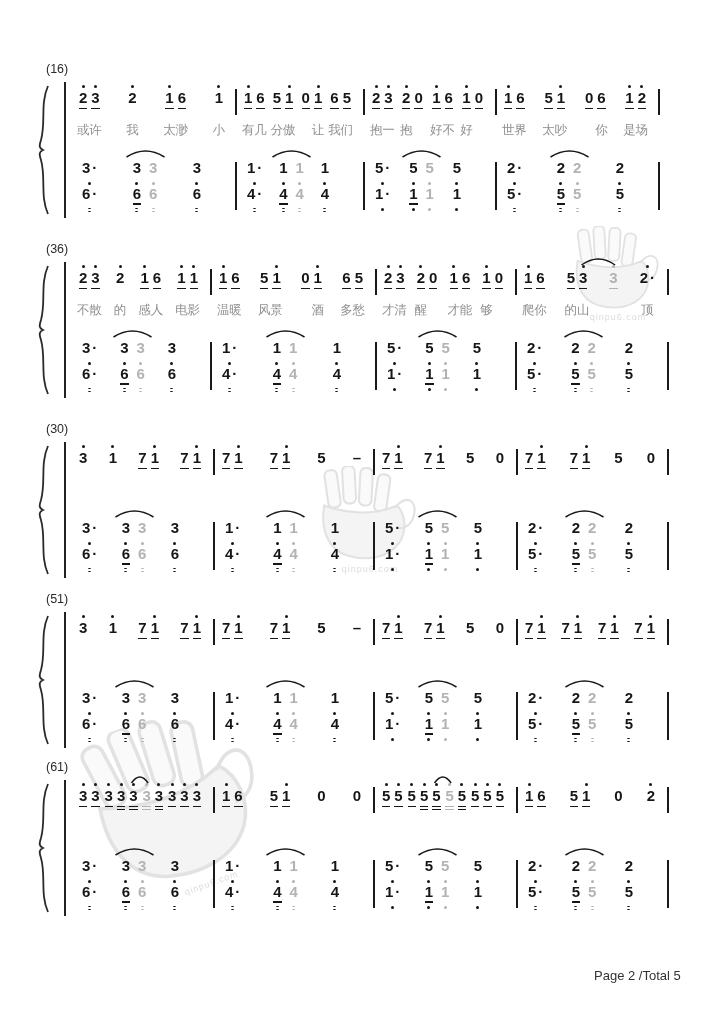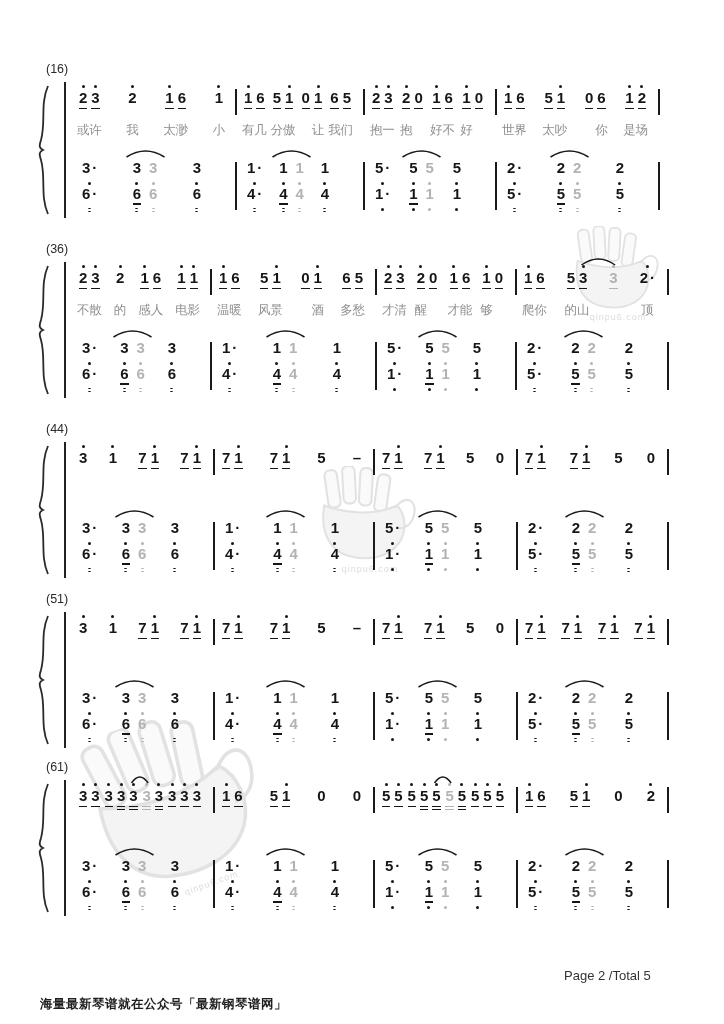--- a/index.html
+++ b/index.html
@@ -48,21 +48,21 @@
   .zone-below{height:12px;display:flex;flex-direction:column;align-items:center;gap:1.5px;padding-top:2px;overflow:visible}
   .zone-below.bass{height:6px}
   .odot{display:block;width:3px;height:3px;border-radius:50%;background:currentColor}
 
   .lyric{position:absolute;top:40px;left:50%;transform:translateX(-50%);font-size:12.5px;color:#8f8f8f;white-space:nowrap;font-weight:400}
 
   .tie{position:absolute;pointer-events:none}
 
   
   .footer-left{position:absolute;left:40px;top:996px;font-family:"Liberation Serif",serif;font-weight:700;font-size:12.5px;color:#1f1f1f;letter-spacing:.5px;z-index:2}
-  .footer-right{position:absolute;left:564px;top:968px;font-size:13px;color:#333;z-index:2}
+  .footer-right{position:absolute;left:594px;top:968px;font-size:13px;color:#333;z-index:2}
 </style>
 </head>
 <body>
 
 <div id="sheet">
   <div id="watermarks">
       <div class="wm" style="left: 572px; top: 226px; width: 92px;">
         <svg viewBox="0 0 100 96">
           <g fill="#f4f4f4" stroke="#e2e2e2" stroke-width="2">
             <rect x="8" y="4" width="12" height="36" rx="5" transform="rotate(-8 14 22)" fill="#fafafa"></rect>
@@ -1615,21 +1615,21 @@
               </span>
             </span>
             <svg width="41" height="10" class="tie" style="position: absolute; left: 46px; top: -12px;">
               <path d="M1.5 9 Q 20.5 -3 39.5 9" fill="none" stroke="#1a1a1a" stroke-width="1.5"></path>
             </svg>
           </div>
           <div class="bar bass-bar"></div>
         </div>
       </div>
       <div class="system" style="top: 420px;">
-        <div class="sys-label">(44)</div>
+        <div class="sys-label">(30)</div>
         <svg viewBox="0 0 13 132" width="13" height="136" class="brace">
           <path d="M11 2 C3 20 9 38 4 56 C2 62 2 64 6 66 C2 68 2 70 4 76 C9 94 3 112 11 130" fill="none" stroke="#2a2a2a" stroke-width="1.8"></path>
         </svg>
         <div class="sysline"></div>
         <div class="mel-row">
           <div class="measure mel-measure" style="width: 141px;">
             <span class="group">
               <span class="tok mel">
                 <span class="zone-above">
                   <i class="odot"></i>
@@ -3730,15 +3730,14 @@
               </span>
             </span>
             <svg width="41" height="10" class="tie" style="position: absolute; left: 46px; top: -12px;">
               <path d="M1.5 9 Q 20.5 -3 39.5 9" fill="none" stroke="#1a1a1a" stroke-width="1.5"></path>
             </svg>
           </div>
           <div class="bar bass-bar"></div>
         </div>
       </div>
     </div>
-  <div class="footer-left">海量最新琴谱就在公众号「最新钢琴谱网」</div>
   <div class="footer-right">Page 2 /Total 5</div>
 </div>
 
 </body></html>

